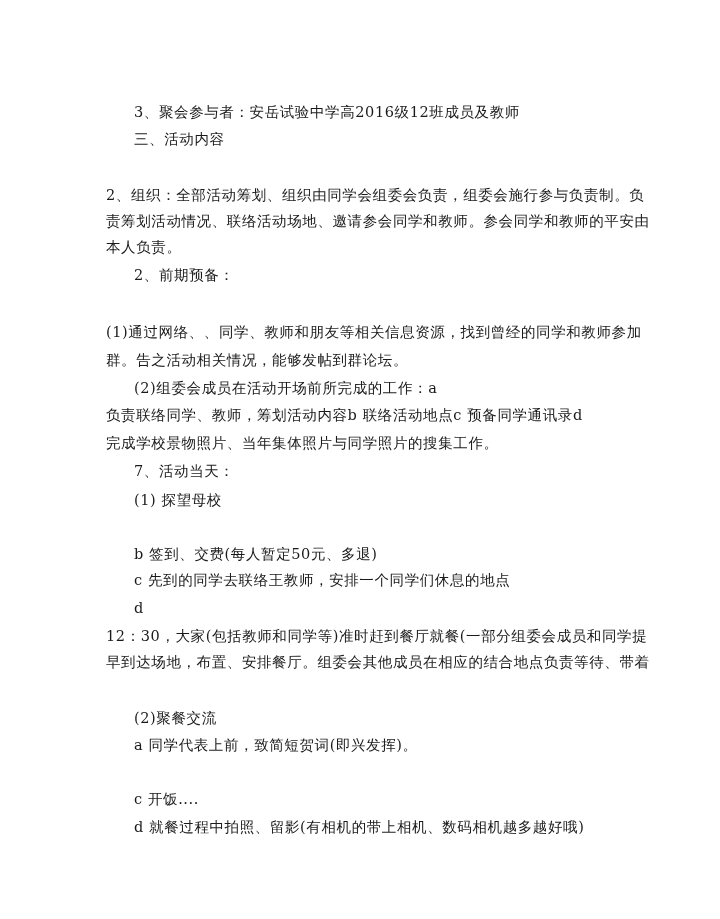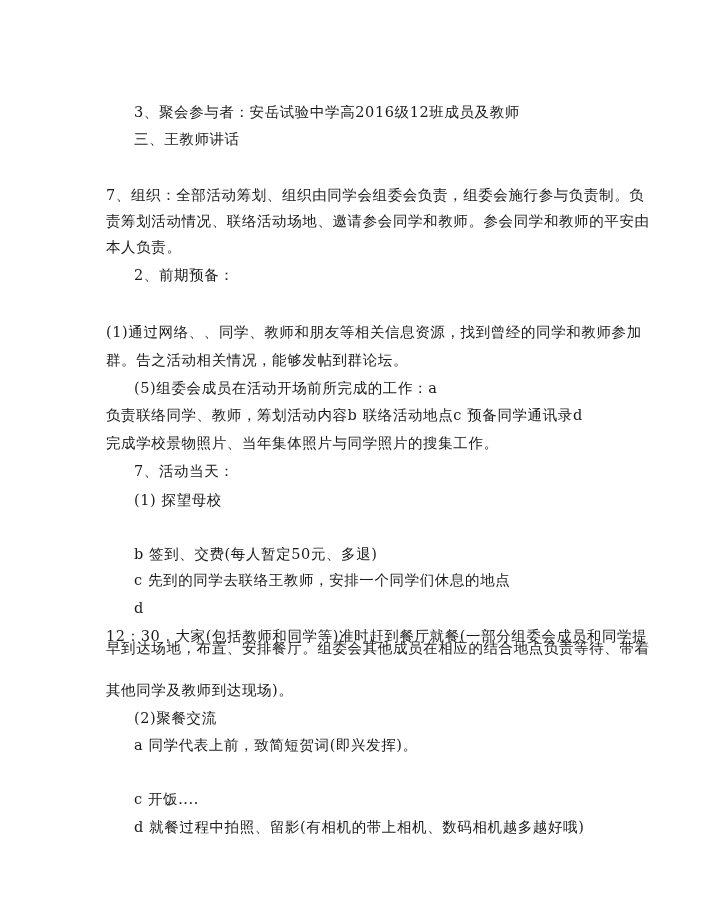--- a/index.html
+++ b/index.html
@@ -7,35 +7,34 @@
          font-family: "DejaVu Serif", "Liberation Serif", serif; color: #1a1a1a; }
   .page { position: absolute; left: 0; top: 0; width: 720px; height: 919px; margin-top: 12px; }
   .line { position: absolute; left: 106px; font-size: 14.5px; line-height: 18px; white-space: nowrap; letter-spacing: 0.6px; }
   .indent { left: 134px; }
 </style>
 </head>
 <body>
 
 <div class="page">
   <div class="line indent" style="top:91px">3、聚会参与者：安岳试验中学高2016级12班成员及教师</div>
-  <div class="line indent" style="top:118px">三、王教师讲话</div>
-  <div class="line" style="top:174px">7、组织：全部活动筹划、组织由同学会组委会负责，组委会施行参与负责制。负</div>
+  <div class="line indent" style="top:118px">三、活动内容</div>
+  <div class="line" style="top:174px">2、组织：全部活动筹划、组织由同学会组委会负责，组委会施行参与负责制。负</div>
   <div class="line" style="top:200px">责筹划活动情况、联络活动场地、邀请参会同学和教师。参会同学和教师的平安由</div>
   <div class="line" style="top:226px">本人负责。</div>
   <div class="line indent" style="top:254px">2、前期预备：</div>
   <div class="line" style="top:311px">(1)通过网络、、同学、教师和朋友等相关信息资源，找到曾经的同学和教师参加</div>
   <div class="line" style="top:339px">群。告之活动相关情况，能够发帖到群论坛。</div>
-  <div class="line indent" style="top:367px">(5)组委会成员在活动开场前所完成的工作：a</div>
+  <div class="line indent" style="top:367px">(2)组委会成员在活动开场前所完成的工作：a</div>
   <div class="line" style="top:394px">负责联络同学、教师，筹划活动内容b 联络活动地点c 预备同学通讯录d</div>
   <div class="line" style="top:422px">完成学校景物照片、当年集体照片与同学照片的搜集工作。</div>
   <div class="line indent" style="top:450px">7、活动当天：</div>
   <div class="line indent" style="top:479px">(1) 探望母校</div>
   <div class="line indent" style="top:533px">b 签到、交费(每人暂定50元、多退)</div>
   <div class="line indent" style="top:559px">c 先到的同学去联络王教师，安排一个同学们休息的地点</div>
   <div class="line indent" style="top:587px">d</div>
   <div class="line" style="top:615px">12：30，大家(包括教师和同学等)准时赶到餐厅就餐(一部分组委会成员和同学提</div>
-  <div class="line" style="top:627px">早到达场地，布置、安排餐厅。组委会其他成员在相应的结合地点负责等待、带着</div>
-  <div class="line" style="top:669px">其他同学及教师到达现场)。</div>
+  <div class="line" style="top:641px">早到达场地，布置、安排餐厅。组委会其他成员在相应的结合地点负责等待、带着</div>
   <div class="line indent" style="top:697px">(2)聚餐交流</div>
   <div class="line indent" style="top:724px">a 同学代表上前，致简短贺词(即兴发挥)。</div>
   <div class="line indent" style="top:778px">c 开饭....</div>
   <div class="line indent" style="top:806px">d 就餐过程中拍照、留影(有相机的带上相机、数码相机越多越好哦)</div>
 </div>
 
 </body></html>

